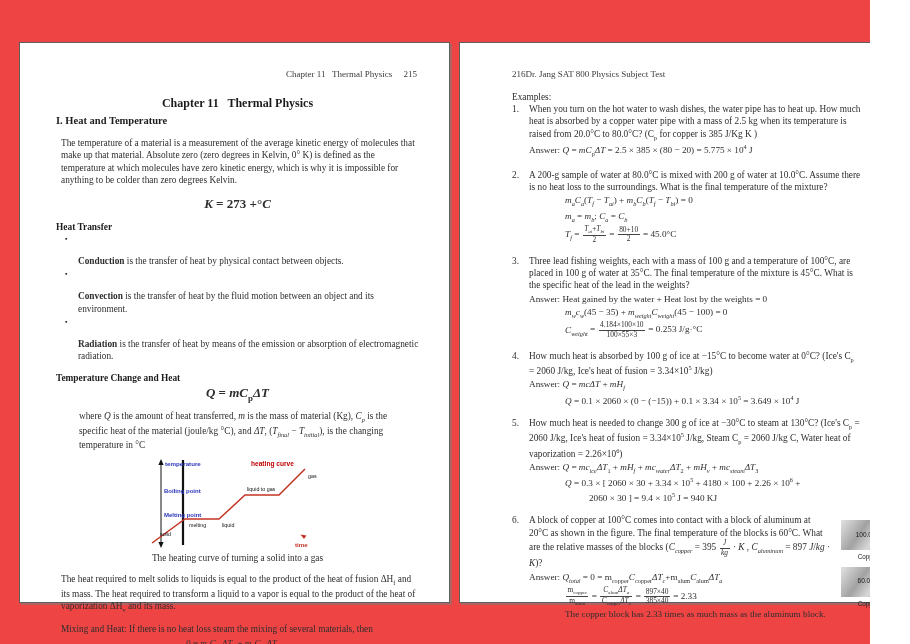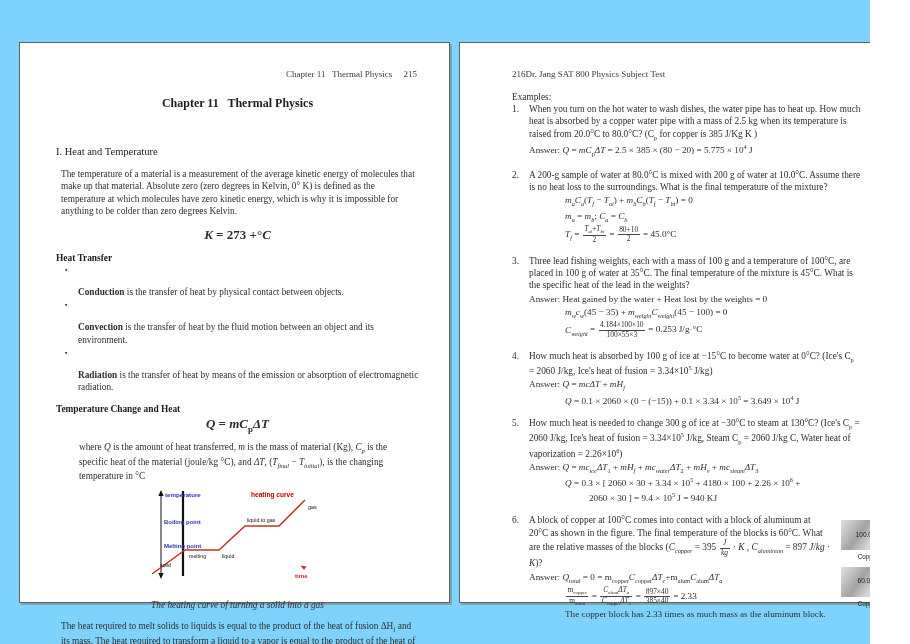--- a/index.html
+++ b/index.html
@@ -1,40 +1,40 @@
 <!DOCTYPE html>
 <html><head>
 <meta charset="utf-8">
 <style>
   * { margin:0; padding:0; box-sizing:border-box; }
   html,body { width:910px; height:644px; background:#ffffff; }
   body { font-family:"Liberation Serif","DejaVu Serif",serif; color:#2e2e2e; }
-  .spread { position:relative; width:870px; height:644px; background:#7dd3fc; overflow:hidden; }
+  .spread { position:relative; width:870px; height:644px; background:#ef4444; overflow:hidden; }
   .page { position:absolute; top:42px; width:431px; height:561px; background:#fff;
           border:1px solid #5f5f5f; box-shadow:2px 2px 0 rgba(125,125,125,.55); }
   .page-left  { left:19px; }
   .page-right { left:459px; }
   .inner-l { padding:26px 30px 0 36px; }
   .inner-r { padding:26px 28px 0 52px; }
 
   .hdr { font-size:9px; color:#3a3a3a; white-space:pre; }
   .hdr-l { text-align:right; padding-right:2px; }
   .hdr-r { display:flex; }
 
   .chapter-title { margin-top:17px; text-align:center; font-weight:bold; font-size:12px; color:#1c1c1c; white-space:pre; }
-  .section-head  { margin-top:35px; font-weight:normal; font-size:10.5px; color:#1c1c1c; }
+  .section-head  { margin-top:4px; font-weight:bold; font-size:10.5px; color:#1c1c1c; }
   .body-p  { margin-top:11px; margin-left:5px; font-size:9.3px; line-height:1.34; text-align:left; }
   .formula-center { margin-top:9px; text-align:center; font-size:13px; font-weight:bold; }
   .sub-head { margin-top:10px; font-weight:bold; font-size:9.4px; color:#1c1c1c; }
   .bullet { display:flex; margin-left:9px; margin-top:1px; font-size:9.3px; line-height:1.33; }
   .bsq { width:13px; flex:none; font-size:7px; padding-top:2px; }
   .btext { flex:1;margin-top:22px; }
   .where-p { margin-top:8px; margin-left:23px; margin-right:6px; font-size:9.3px; line-height:1.34; }
   .fig-wrap { margin-top:6px; text-align:center; }
-  .caption { margin-top:16px; text-align:center; font-size:9.3px;font-style:italic; }
+  .caption { margin-top:0; text-align:center; font-size:9.3px; }
   .mix-f { margin-top:2px; text-align:center; font-size:9px; }
 
   sub { font-size:68%; }
   sup { font-size:68%; }
   .frac { display:inline-flex; flex-direction:column; vertical-align:middle; text-align:center;
           font-size:7.4px; line-height:1.15; margin:0 1px; }
   .frac > span:first-child { border-bottom:.8px solid #444; padding:0 1.5px; }
   .frac > span:last-child  { padding:0 1.5px; }
 
   .examples-label { margin-top:13px; font-size:9.3px; }

